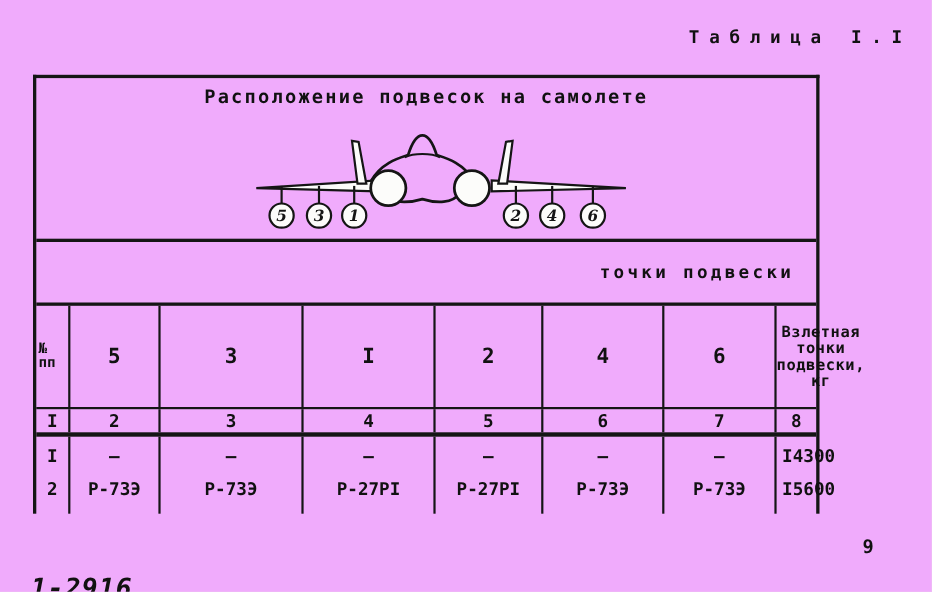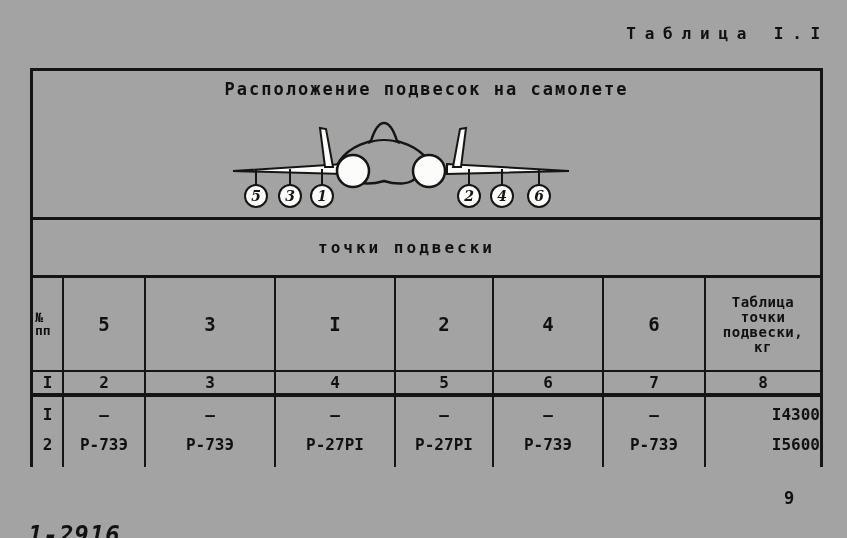--- a/index.html
+++ b/index.html
@@ -1,36 +1,36 @@
 <!DOCTYPE html>
 <html><head>
 <meta charset="utf-8">
 <style>
   * { margin:0; padding:0; box-sizing:border-box; }
   body { background:#e8e8e6; font-family:"DejaVu Sans Mono", monospace; }
   .page {
     position:relative; width:847px; height:538px;
-    background:#a3a3a3; color:#111; overflow:hidden;
+    background:#f0abfc; color:#111; overflow:hidden;
     font-family:"DejaVu Sans Mono", monospace;
   }
   .table-label {
     position:absolute; top:24px; right:18px;
     font-size:16px; font-weight:bold; letter-spacing:0.55em;
     white-space:nowrap;
   }
   .doc-table {
-    position:absolute; left:30px; top:68px; width:793px;
+    position:absolute; left:30px; top:68px; width:715px;
     border:3px solid #151515; border-bottom:none;
   }
   .band { position:relative; width:100%; }
   .band-aircraft { height:149px; border-bottom:3px solid #151515; text-align:center; padding-top:9px; }
   .title-line1 { font-size:17px; font-weight:bold; letter-spacing:2px; line-height:19px; }
   .title-line2 { font-size:17px; font-weight:bold; letter-spacing:2px; line-height:19px; }
   .aircraft-svg { position:absolute; left:188px; top:48px; }
-  .band-points { height:58px; border-bottom:3px solid #151515; display:flex; align-items:center; justify-content:center; }
+  .band-points { height:58px; border-bottom:3px solid #151515; display:flex; align-items:center; justify-content:flex-end; }
   .points-text { font-size:16px; font-weight:bold; letter-spacing:3px; transform:translateX(-20px); }
   .cols { display:grid; grid-template-columns:31px 82px 130px 120px 98px 110px 102px auto; }
   .band-headers { height:94px; border-bottom:2px solid #151515; }
   .band-numbering { height:25px; border-bottom:4px solid #151515; }
   .band-data { height:70px; }
   .cell { border-right:2px solid #151515; display:flex; align-items:center; justify-content:center; }
   .cell:last-child { border-right:none; }
   .cell-num-header { flex-direction:column; font-size:13px; font-weight:bold; line-height:13px; align-items:flex-start; padding-left:2px; }
   .cell-point-header { font-size:19px; font-weight:bold; }
   .cell-mass-header { flex-direction:column; font-size:14px; font-weight:bold; line-height:15px; padding-top:2px; letter-spacing:0.5px; }
@@ -103,21 +103,21 @@
         <span>№</span>
         <span>пп</span>
       </div>
       <div class="cell cell-point-header">5</div>
       <div class="cell cell-point-header">3</div>
       <div class="cell cell-point-header">I</div>
       <div class="cell cell-point-header">2</div>
       <div class="cell cell-point-header">4</div>
       <div class="cell cell-point-header">6</div>
       <div class="cell cell-mass-header">
-        <span>Таблица</span>
+        <span>Взлетная</span>
         <span>точки</span>
         <span>подвески,</span>
         <span>кг</span>
       </div>
     </div>
 
     <div class="band band-numbering cols">
       <div class="cell cell-numbering">I</div>
       <div class="cell cell-numbering">2</div>
       <div class="cell cell-numbering">3</div>

